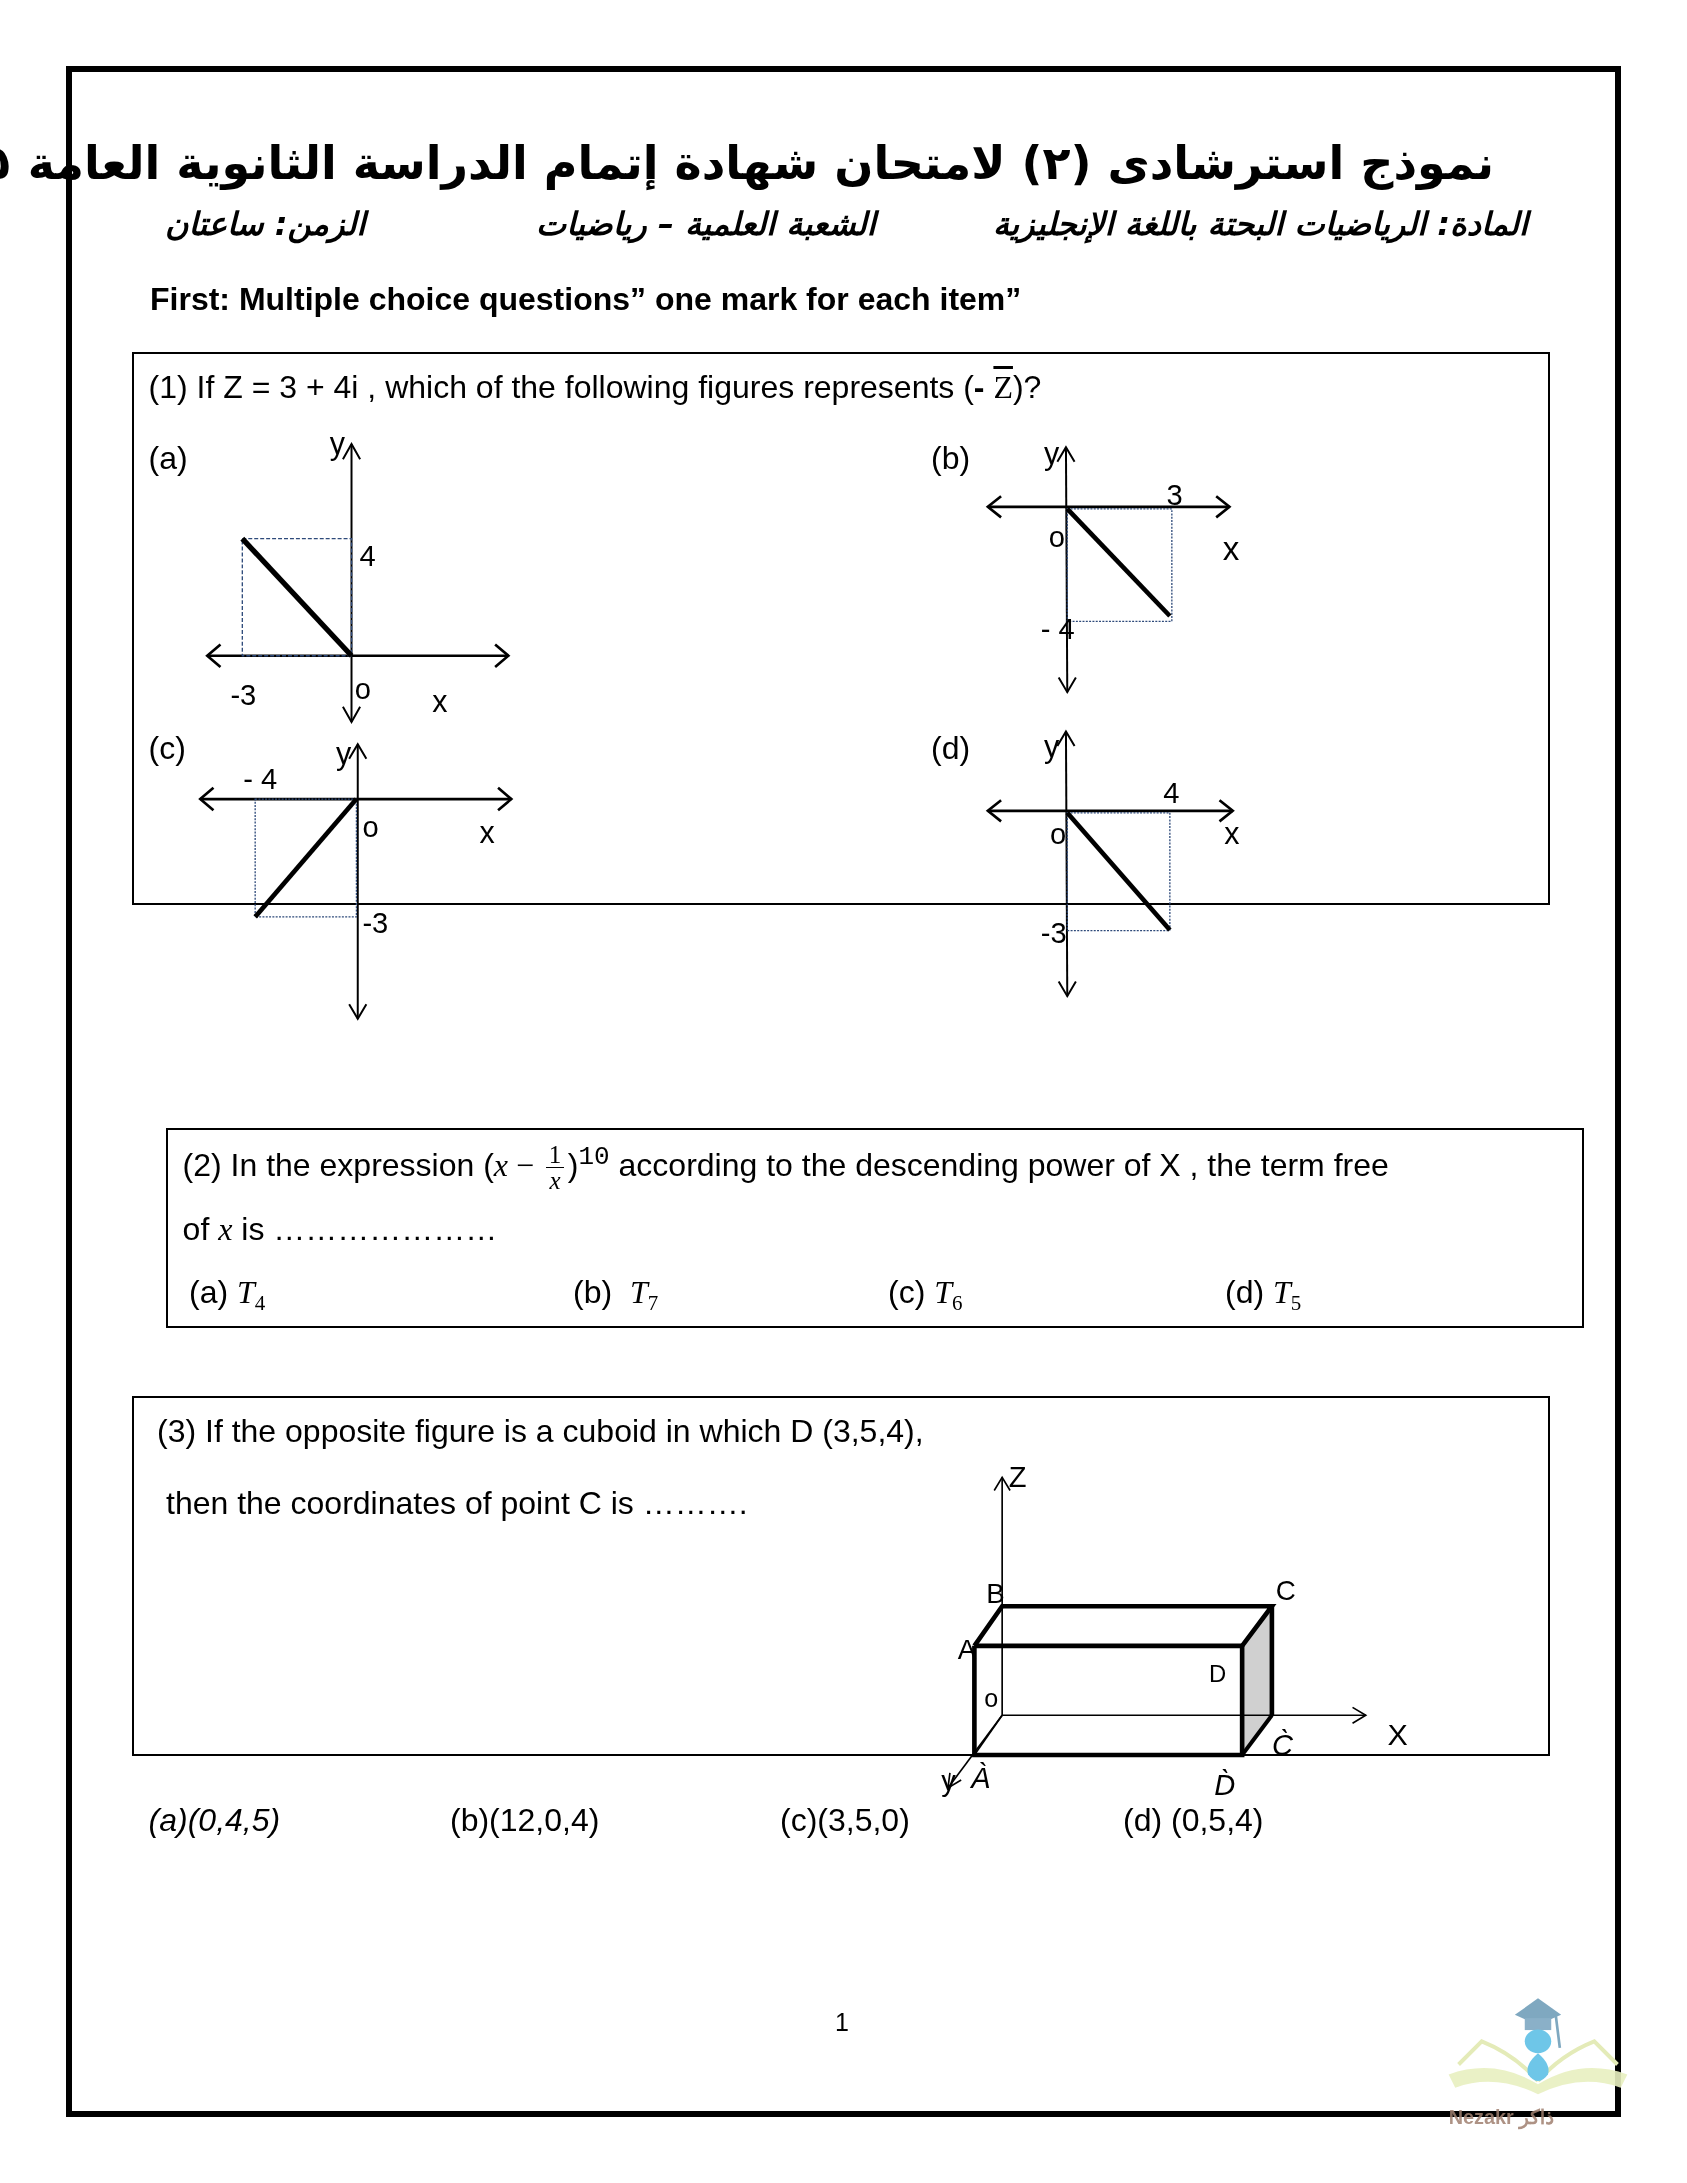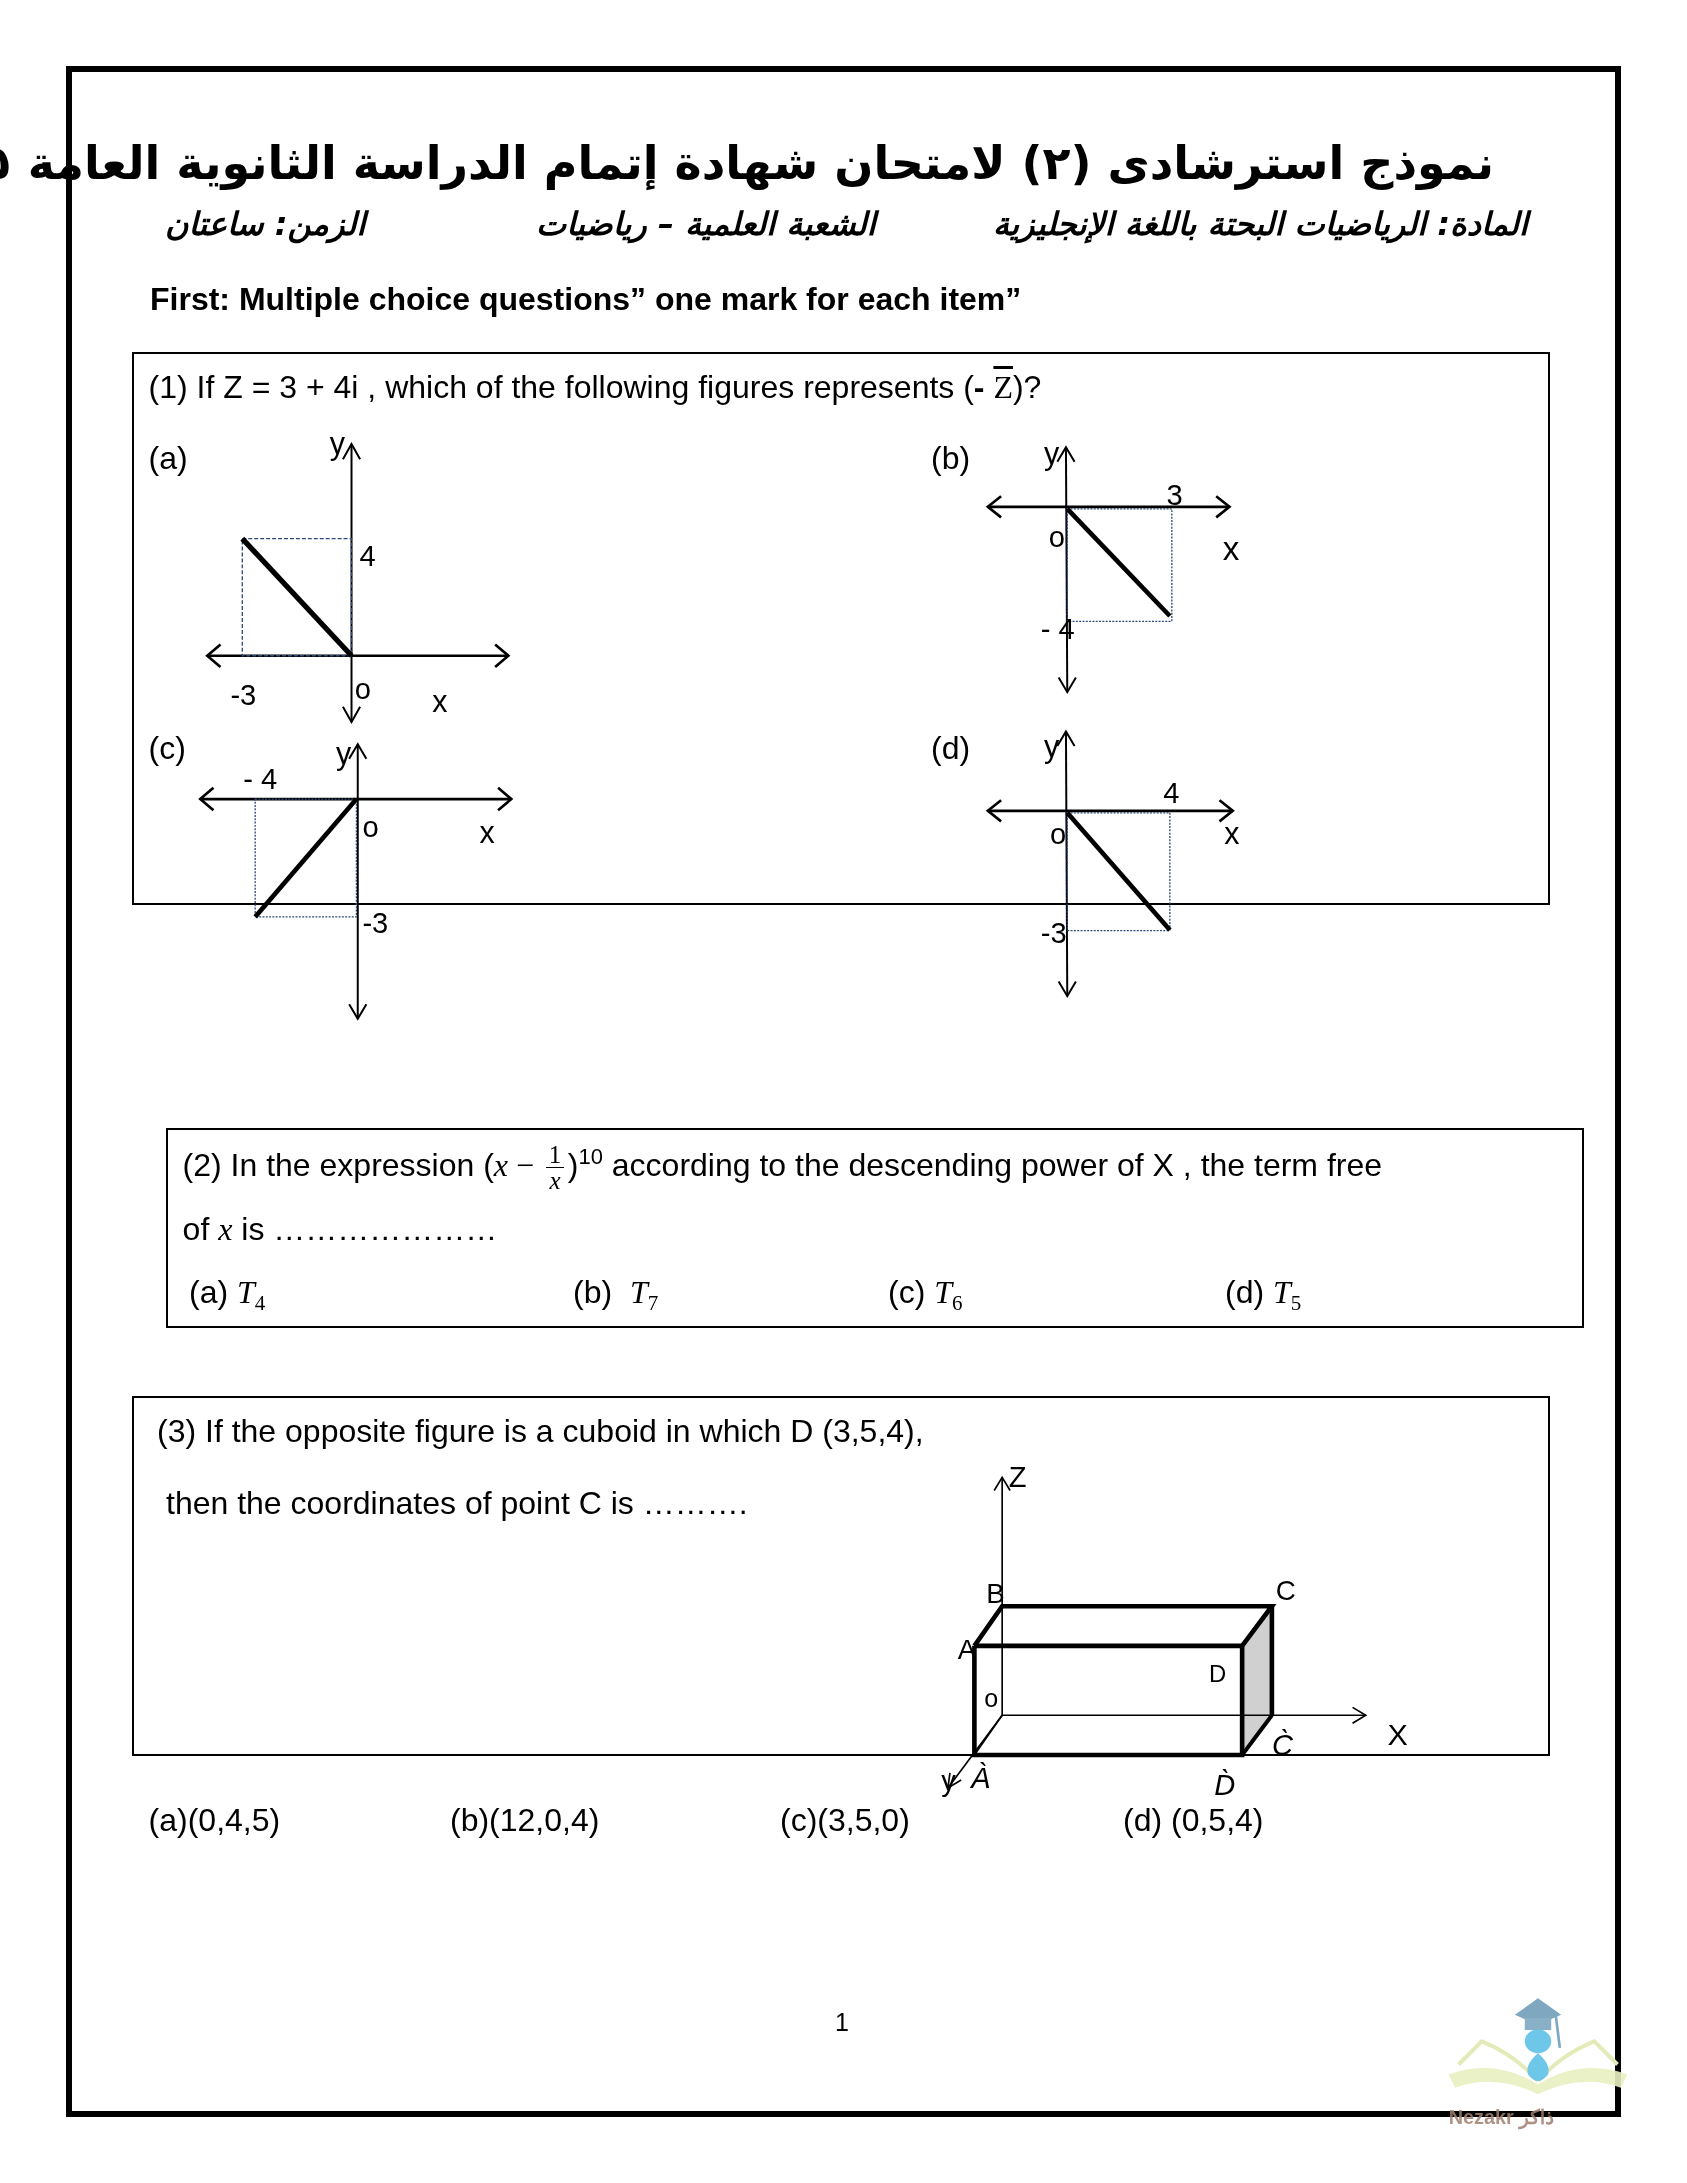--- a/index.html
+++ b/index.html
@@ -20,21 +20,21 @@
   .q1 { top:352px; height:553px; }
   .q2 { top:1128px; height:200px;margin-left:34px; }
   .q3 { top:1396px; height:360px; }
   .qtext { position:absolute; font-size:32px; white-space:nowrap; font-family:"Liberation Sans", sans-serif; }
   .opt-label { position:absolute; font-size:32px; font-family:"Liberation Sans", sans-serif; }
   .math { font-family:"Liberation Serif", serif; font-style:italic; }
   .frac { display:inline-block; vertical-align:middle; text-align:center; font-size:25px; line-height:1;
           font-family:"Liberation Serif", serif; margin:0 4px; }
   .frac .num { display:block; border-bottom:1.3px solid #000; padding:0 2.6px; font-style:normal; }
   .frac .den { display:block; font-style:italic; }
-  sup { font-size:22px; font-family:Liberation Sans, sans-serif; }
+  sup { font-size:26px; font-family:Liberation Mono, monospace; }
   sub { font-size:21px; font-family:"Liberation Serif", serif; font-style:normal; }
   svg.fig { position:absolute; overflow:visible; }
   svg text { font-family:"Liberation Sans", sans-serif; }
   .page-number { position:absolute; top:2008px; left:835px; font-size:25px; }
   .watermark { position:absolute; left:1442px; top:1995px; width:192px; height:139px; }
   .zbar { text-decoration:overline; font-family:"Liberation Serif", serif; }
 </style>
 </head>
 <body>
 
@@ -170,21 +170,21 @@
     <text x="145" y="325" font-size="42">A</text>
     <text x="525" y="360" font-size="36">D</text>
     <text x="185" y="398" font-size="38">o</text>
     <text x="795" y="455" font-size="46">X</text>
     <text x="620" y="470" font-size="44" font-style="italic" font-family="Liberation Serif, serif">C̀</text>
     <text x="120" y="525" font-size="44">y</text>
     <text x="165" y="520" font-size="44" font-style="italic" font-family="Liberation Serif, serif">À</text>
     <text x="533" y="530" font-size="44" font-style="italic" font-family="Liberation Serif, serif">D̀</text>
   </svg>
 
-  <div class="opt-label" style="left:14.6px; top:404px;">(a)(0,4,5)</div>
+  <div class="opt-label" style="left:14.6px; top:404px;font-style:italic;">(a)(0,4,5)</div>
   <div class="opt-label" style="left:316px; top:404px;">(b)(12,0,4)</div>
   <div class="opt-label" style="left:646px; top:404px;">(c)(3,5,0)</div>
   <div class="opt-label" style="left:989px; top:404px;">(d) (0,5,4)</div>
 </div>
 
 <div class="page-number">1</div>
 
 <svg class="watermark" viewBox="0 0 290 210">
   <g>
     <path d="M10,120 Q80,95 145,135 Q210,95 280,120 L270,140 Q210,118 145,150 Q80,118 20,140 Z" fill="#e8efc0" opacity="0.9"></path>

